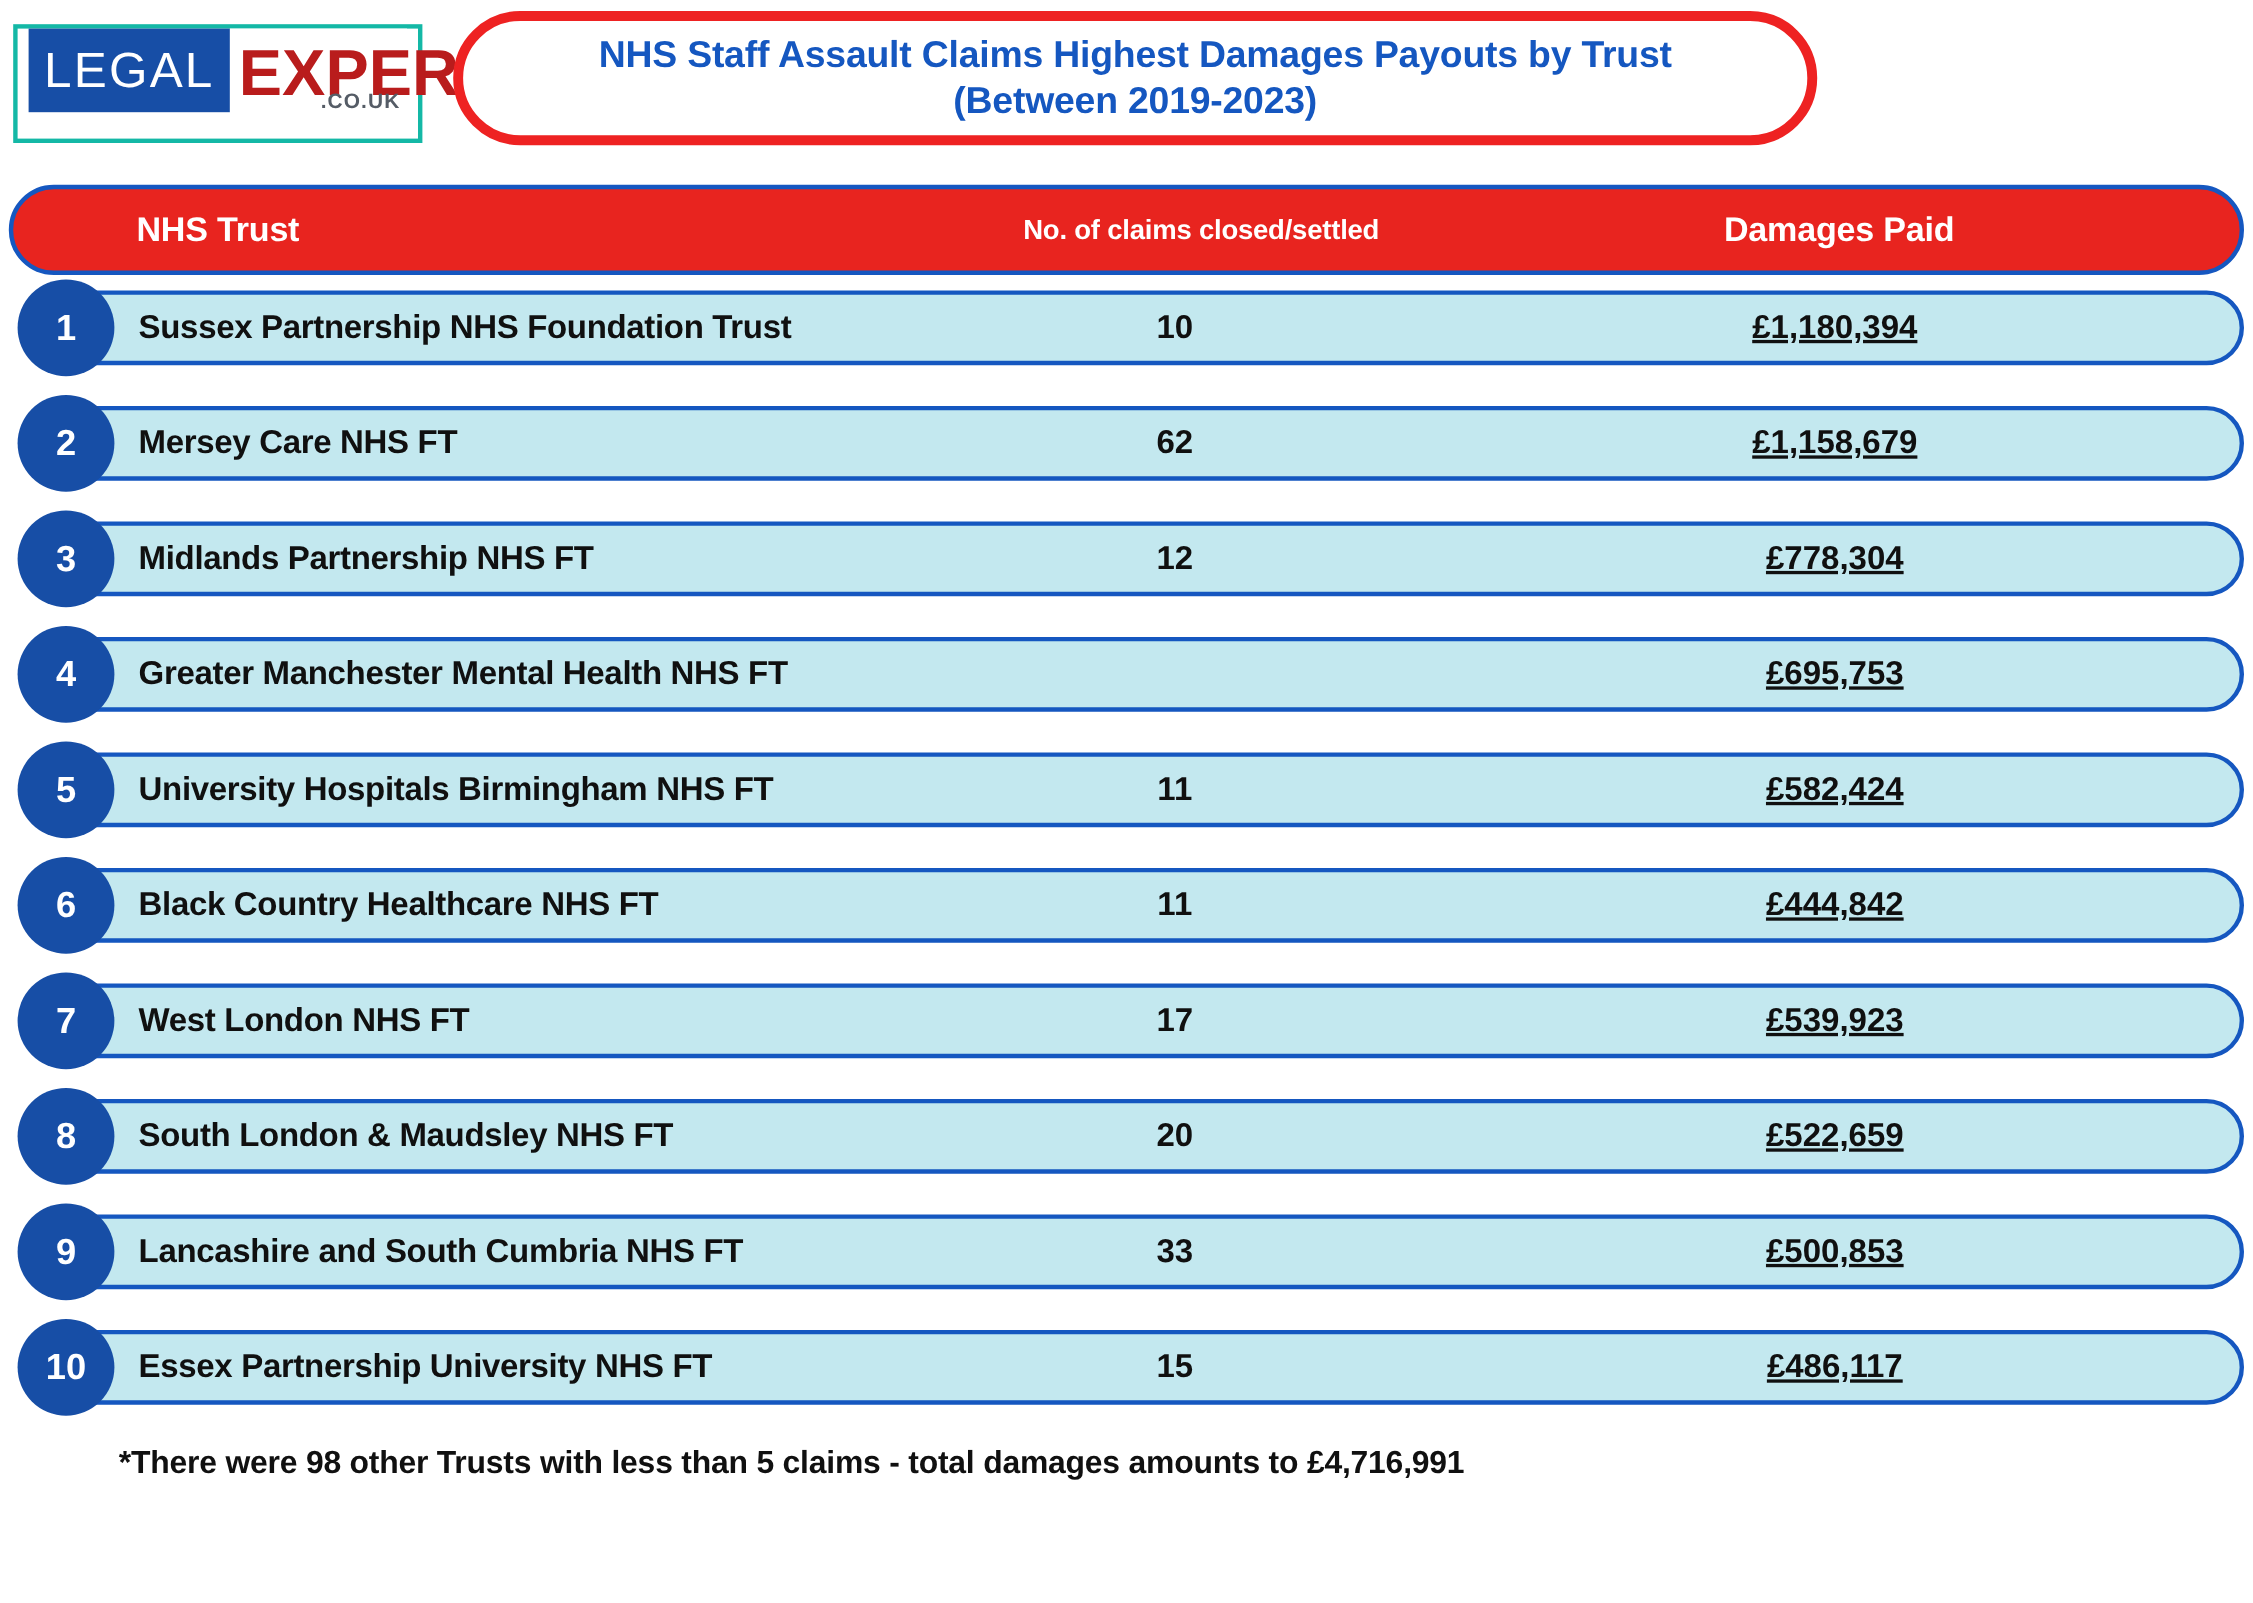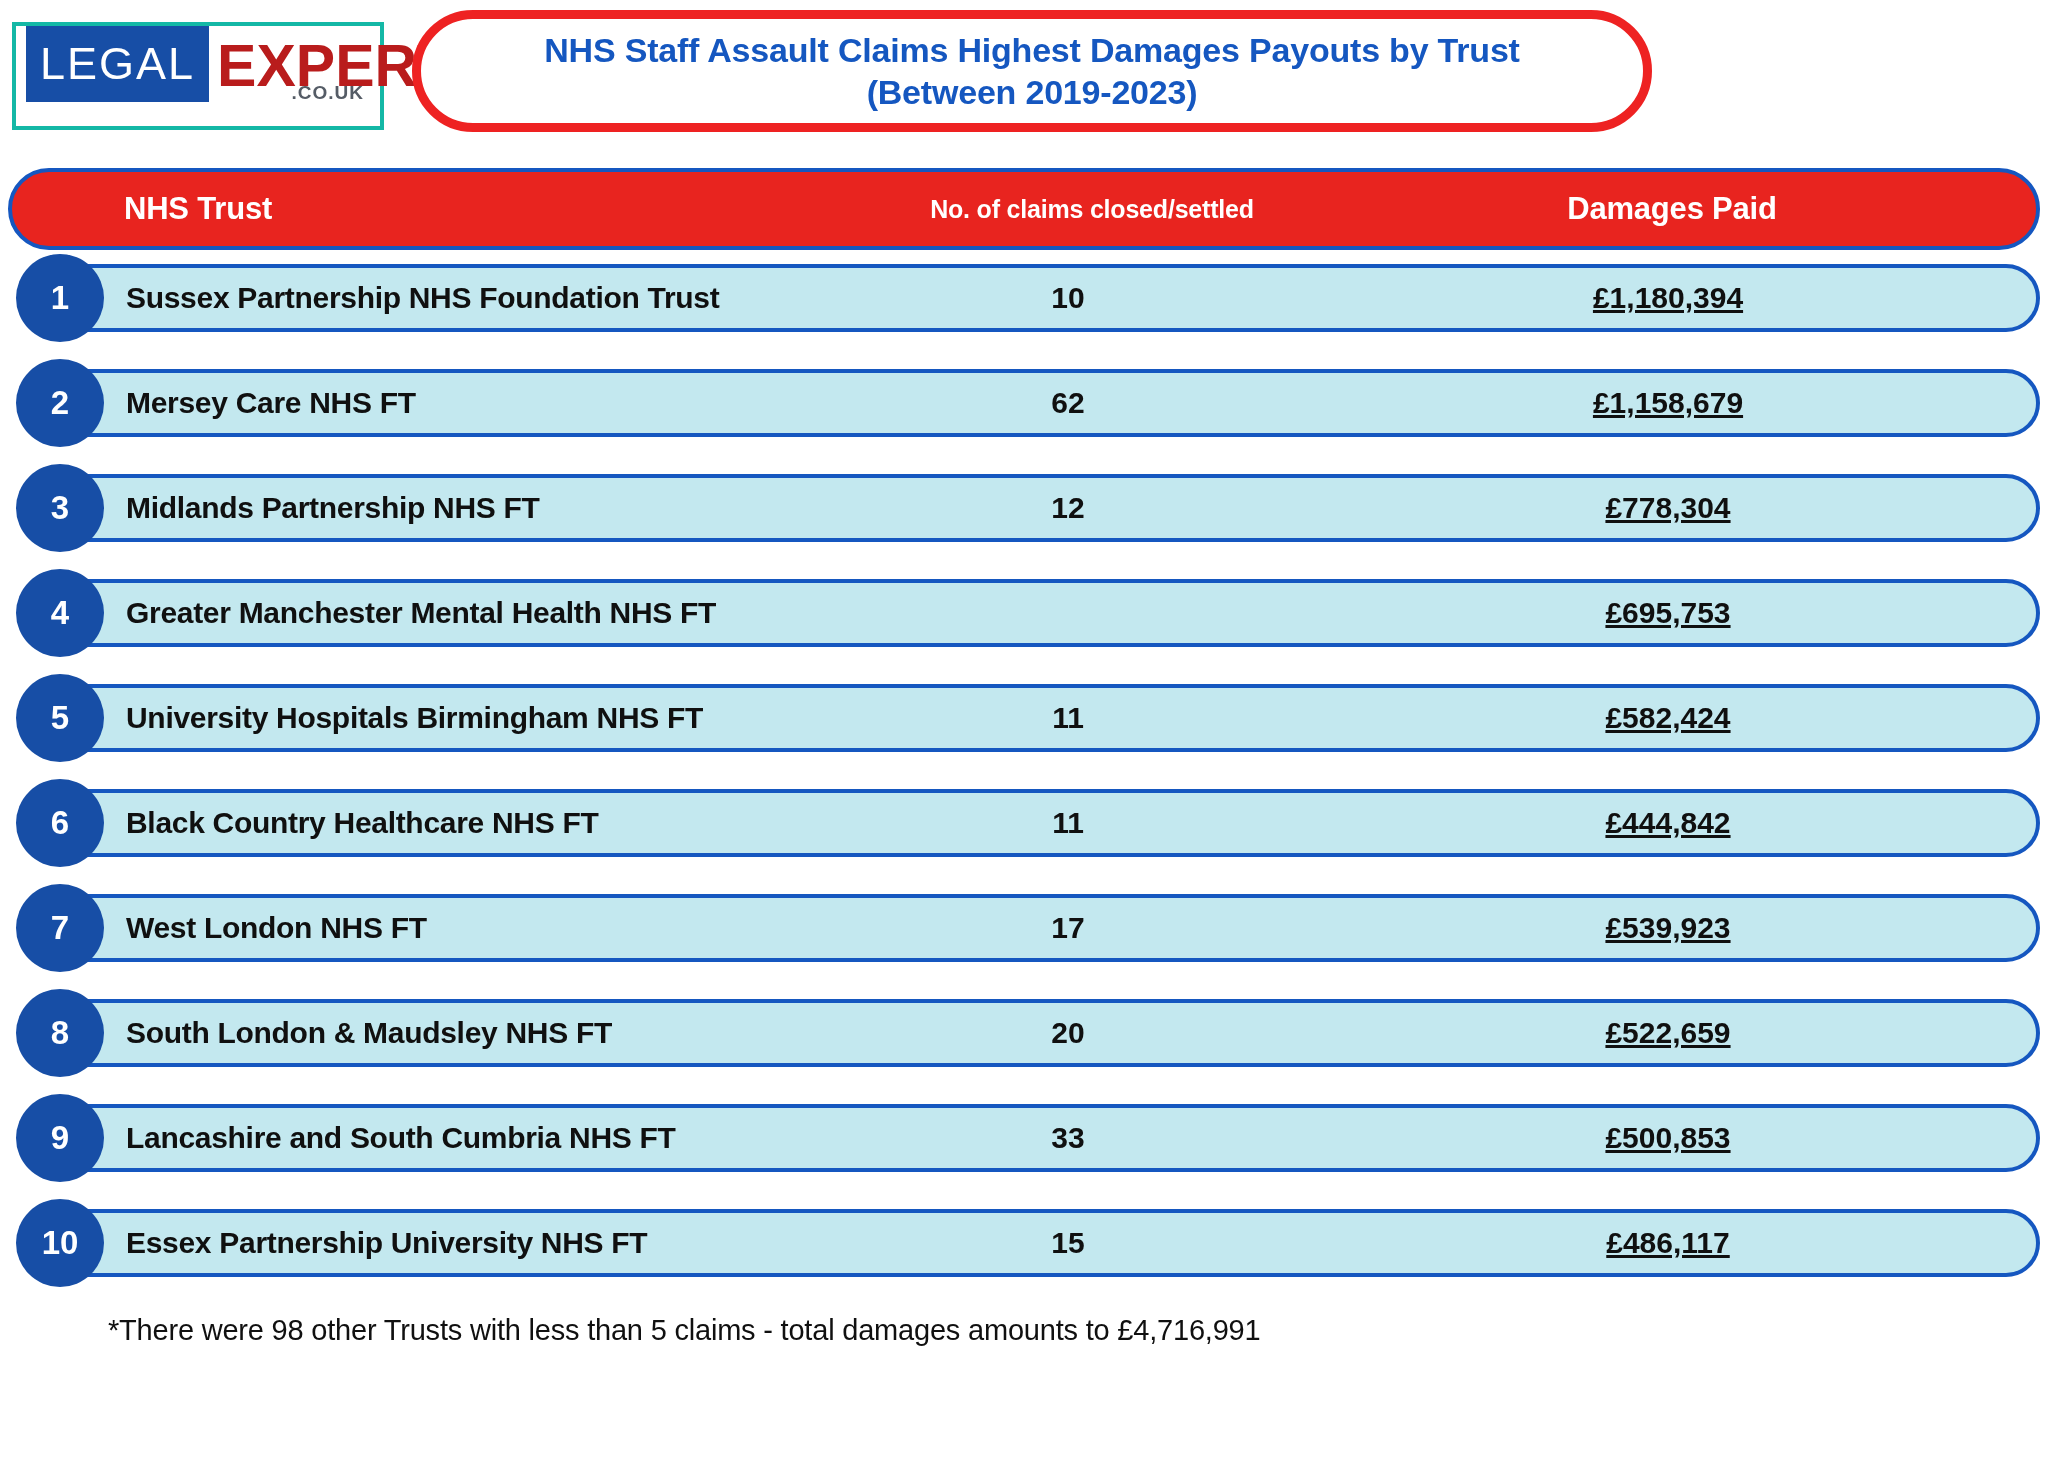--- a/index.html
+++ b/index.html
@@ -228,21 +228,21 @@
     font-weight: bold;
     color: #101010;
     z-index: 2;
     text-decoration: underline;
   }
 
   
   .footnote {
     margin: 20px 0 0 100px;
     font-size: 29px;
-    font-weight: normal;
+    font-weight: bold;
     color: #101010;
     letter-spacing: -0.2px;
   }
 </style>
 </head>
 <body>
 
 <div class="top-bar">
 
   <div class="logo-box">

